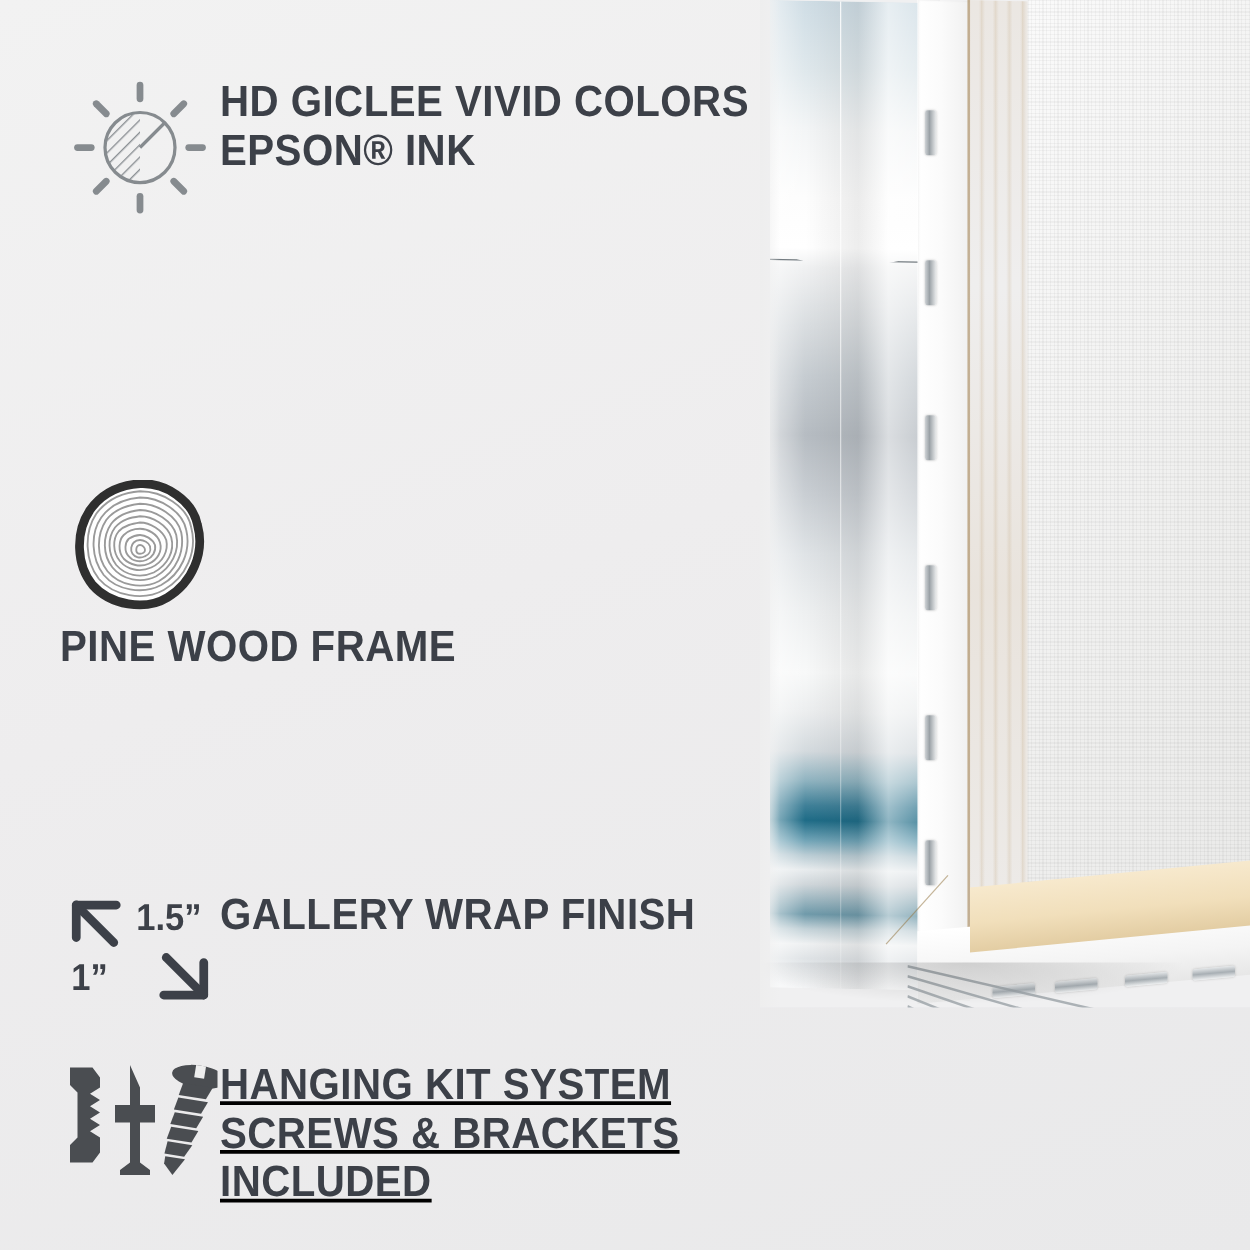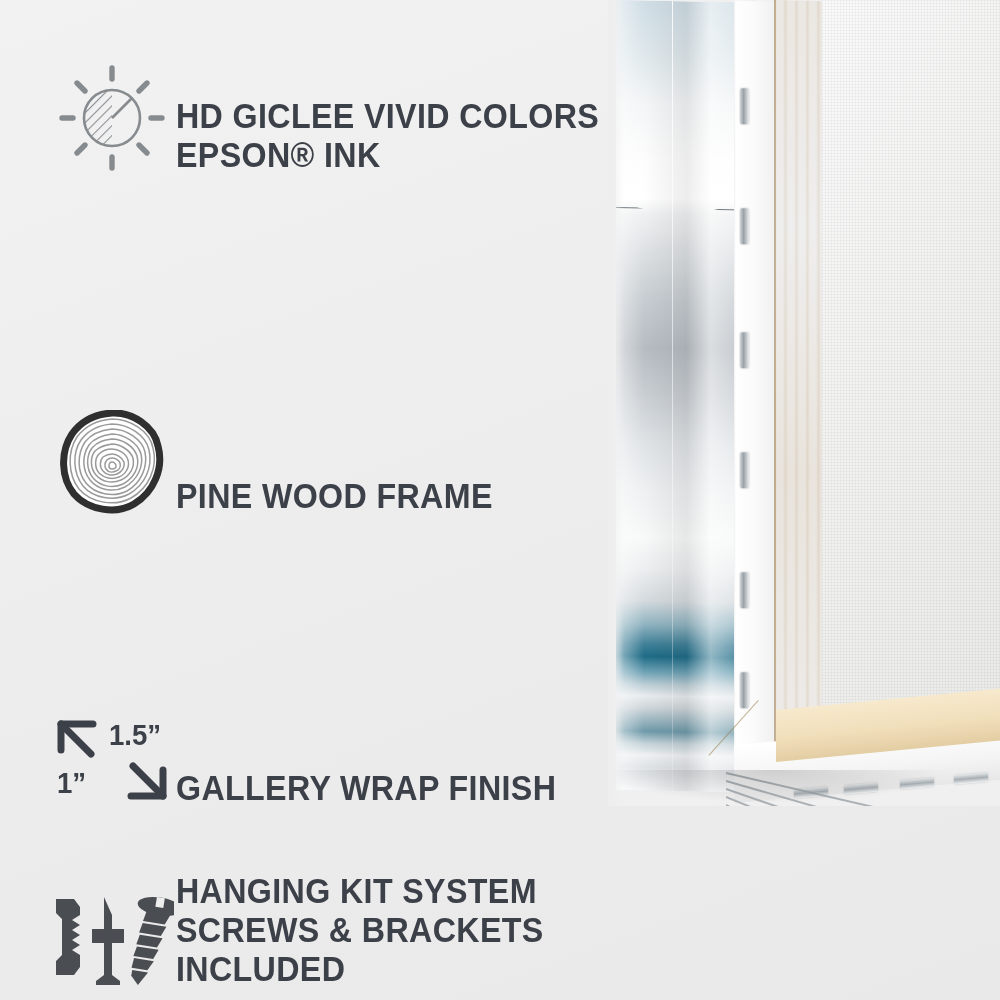--- a/index.html
+++ b/index.html
@@ -89,27 +89,27 @@
   .fan{position:absolute;left:118px;top:768px;width:230px;height:60px;overflow:hidden;}
   .fan i{position:absolute;left:0;top:0;width:200px;height:1.5px;background:#9aa1a6;
     transform-origin:left center;opacity:.8;}
   .photo-shadow{position:absolute;left:0;top:770px;width:392px;height:46px;
     background:radial-gradient(ellipse 62% 100% at 42% 0%,rgba(0,0,0,.16),rgba(0,0,0,0) 72%);}
   .photo-fadeL{position:absolute;left:0;top:0;width:16px;height:806px;
     background:linear-gradient(90deg,#eeeeee,rgba(238,238,238,0));}
 
   
   .features{position:absolute;left:0;top:0;width:690px;height:1000px;}
-  .feature{position:absolute;left:48px;display:flex;align-items:flex-end;}
+  .feature{position:absolute;left:48px;display:flex;align-items:flex-start;}
   .ficon{width:128px;flex:0 0 128px;display:flex;align-items:center;justify-content:center;}
   .flabel{color:#3c4048;font-weight:700;line-height:1.04;
     font-size:35px;letter-spacing:.4px;
     transform:scaleX(.92);transform-origin:left center;white-space:pre-line;}
-  .f1{top:62px;}  .f2{top:234px;} .f3{top:410px;}
-  .f4{top:548px;} .f5{top:700px;margin-top:14px;} .f6{top:871px;}
+  .f1{top:62px;}  .f2{top:234px;} .f3{top:372px;flex-direction:column;}
+  .f4{top:548px;} .f5{top:700px;margin-top:14px;} .f6{top:848px;text-decoration:underline;}
   .f1 .flabel,.f6 .flabel{line-height:1.12;}
   .dim{position:relative;width:118px;height:92px;}
   .dim span{position:absolute;color:#3c4048;font-weight:700;font-size:30px;
     transform:scaleX(.92);transform-origin:left center;}
 </style>
 </head>
 <body>
 
 <div id="stage">
 

